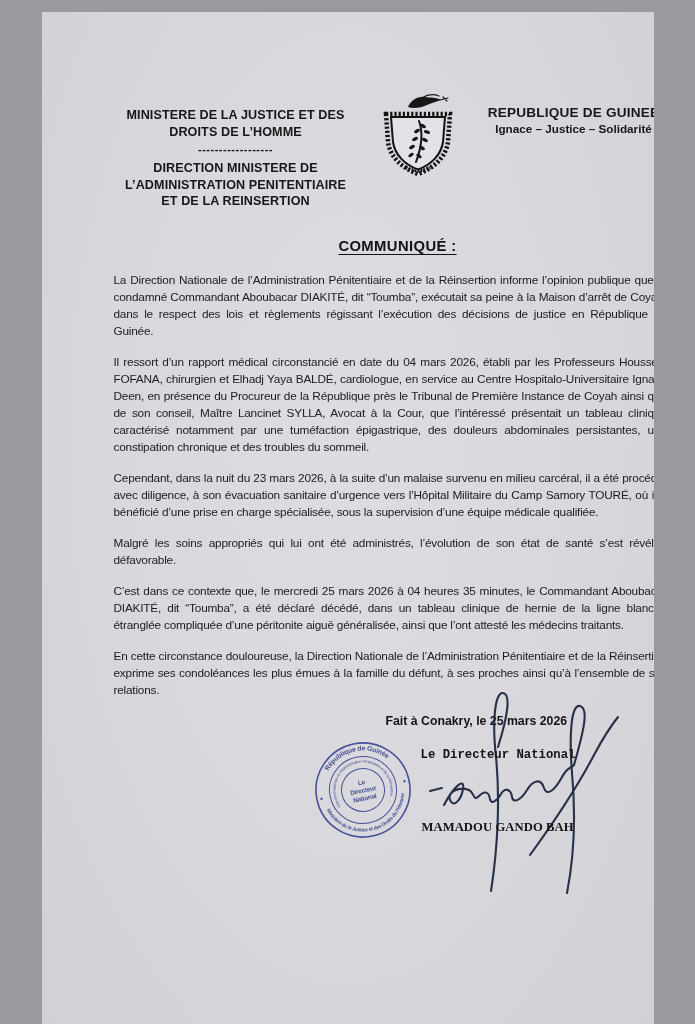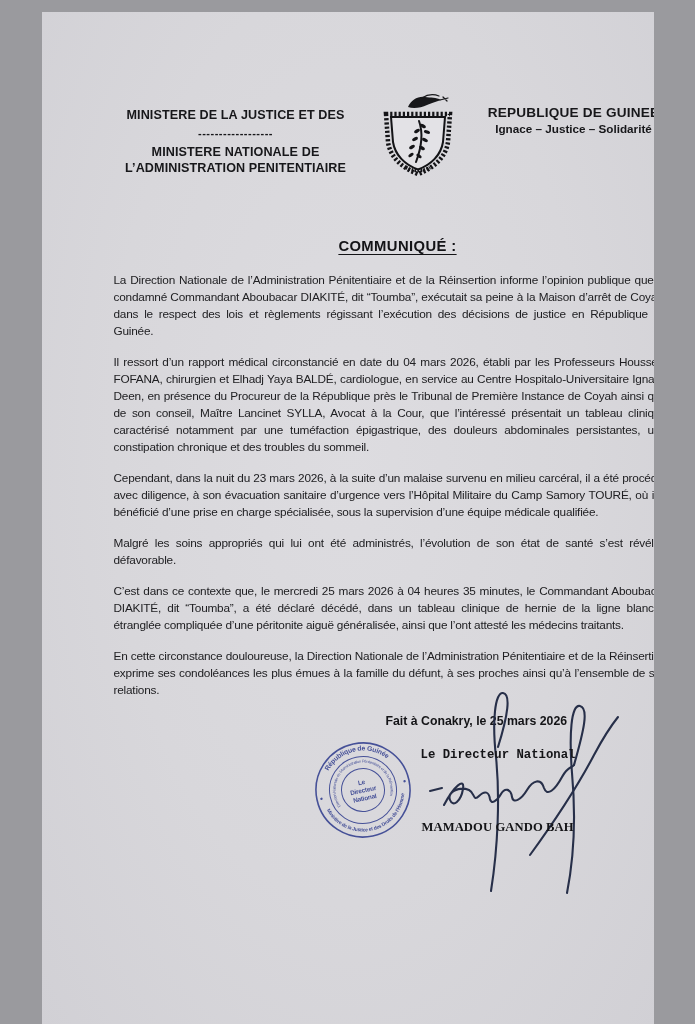--- a/index.html
+++ b/index.html
@@ -35,23 +35,25 @@
     color:#141417;z-index:3;letter-spacing:.1px;font-family:Liberation Serif, serif;}
   .stamp text{font-family:"Liberation Sans", sans-serif;}
 </style>
 </head>
 <body>
 
 <div class="paper">
 
   <div class="hdr-left">
     <div>MINISTERE DE LA JUSTICE ET DES</div>
+    <div>DROITS DE L’HOMME</div>
     <div class="sep">------------------</div>
-    <div>MINISTERE NATIONALE DE</div>
+    <div>DIRECTION MINISTERE DE</div>
     <div>L’ADMINISTRATION PENITENTIAIRE</div>
+    <div>ET DE LA REINSERTION</div>
   </div>
 
   <svg class="emblem" viewBox="0 0 80 88" aria-hidden="true">
     <path d="M 30 13 C 33 6 40 2 47 3 C 53 4 58 3 63 6 C 58 8 53 9 49 11 C 43 14 35 15 30 13 Z" fill="#17171a"></path>
     <path d="M 44 4 C 50 0 56 0 61 2 M 62 6 L 70 4 M 65 3 L 69 7" stroke="#17171a" stroke-width="1.2" fill="none" stroke-linecap="round"></path>
     <path d="M 8 20 L 72 20 L 70 48 C 68 63 56 74 40 80 C 24 74 12 63 10 48 Z" fill="none" stroke="#141417" stroke-width="4.5" stroke-dasharray="2.2 2"></path>
     <path d="M 13 23 L 67 23 L 65 48 C 63 61 53 71 40 75.5 C 27 71 17 61 15 48 Z" fill="#e3e2e6" stroke="#141417" stroke-width="2"></path>
     <path d="M 41 27 C 45 38 44 52 38 68" stroke="#141417" stroke-width="2" fill="none" stroke-linecap="round"></path>
     <g fill="#141417">
       <ellipse cx="45" cy="32" rx="3.2" ry="1.7" transform="rotate(30 45 32)"></ellipse>

